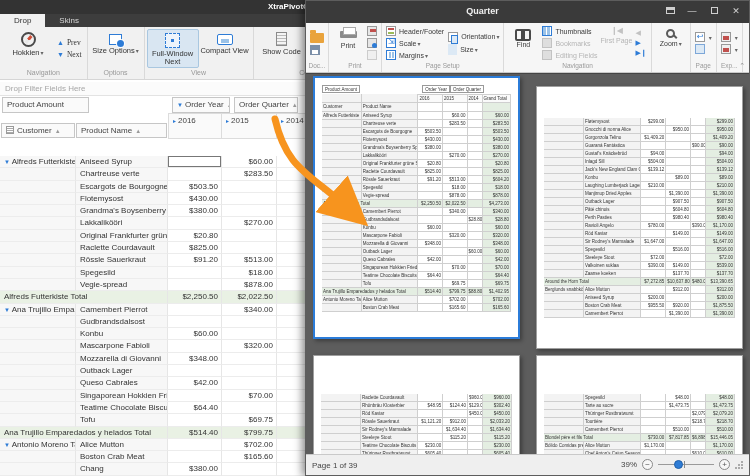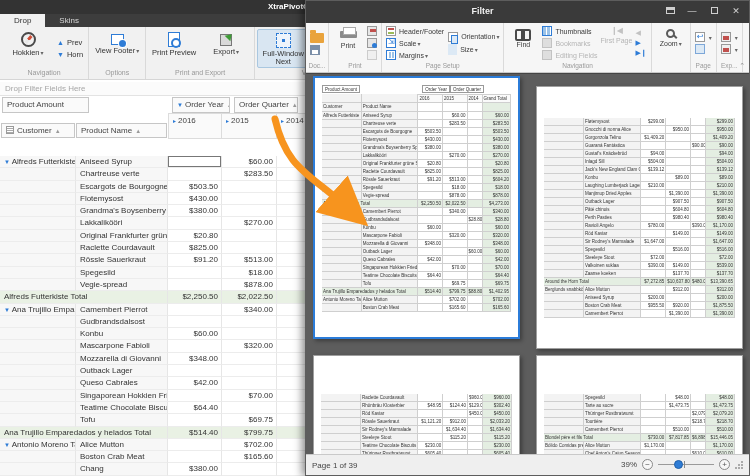--- a/index.html
+++ b/index.html
@@ -13,21 +13,21 @@
   #app-tabs { position:absolute; left:0; top:14px; width:750px; height:13px; background:#3d3d3d; display:flex; }
   .app-tab { padding:2px 14px 0 14px; font-size:8px; color:#d8d8d8; }
   .app-tab.active { background:#f1f1f1; color:#333; }
   #app-ribbon { position:absolute; left:0; top:27px; width:750px; height:53px; background:#f1f1f1; display:flex; border-bottom:1px solid #d6d6d6; }
   .rgroup { display:flex; flex-direction:column; border-right:1px solid #d9d9d9; padding:2px 2px 0 2px; }
   .rgroup-body { flex:1; display:flex; align-items:stretch; }
   .rgroup-label { height:11px; font-size:7px; color:#999; text-align:center; padding-top:1px; position:relative; }
   .rb-big { width:52px; display:flex; flex-direction:column; align-items:center; justify-content:flex-start; padding-top:3px; font-size:7.5px; color:#333; text-align:center; line-height:8px; }
   .rb-big .cap { margin-top:2px; }
   .rb-big.active { background:#d9e6f2; border:1px solid #a9c7e0; border-radius:2px; }
-  .rb-col { display:flex; flex-direction:column; justify-content:center; gap:3px; padding:0 3px; }
+  .rb-col { display:flex; flex-direction:column; justify-content:center; gap:3px; padding:0 3px;font-family:Liberation Serif, serif; }
   .rb-small { display:flex; align-items:center; gap:3px; font-size:7.5px; color:#333; white-space:nowrap; }
   .drop::after { content:"▾"; font-size:6px; color:#666; margin-left:1px; }
   .caret-b { color:#2e7cd6; font-size:7px; }
 
   
   .ic { display:inline-block; position:relative; }
   .ic-modules { width:15px; height:15px; border:2px solid #4a4a4a; border-radius:50%; }
   .ic-modules::after { content:""; position:absolute; left:4px; top:1px; width:3px; height:9px; background:linear-gradient(#d04f39 50%, #e8e8e8 50%); transform:rotate(40deg); }
   .ic-viewopts { width:13px; height:11px; border:1px solid #2e7cd6; background:#fff; margin-top:2px; }
   .ic-viewopts::after { content:""; position:absolute; right:-3px; bottom:-3px; width:7px; height:7px; border-radius:50%; background:#2e7cd6; box-shadow:0 0 0 1px #fff; }
@@ -168,47 +168,34 @@
           <span class="ic ic-modules"></span>
           <span class="cap drop">Hokkien</span>
         </div>
         <div class="rb-col">
           <div class="rb-small">
             <span class="caret-b">▲</span>
             <span>Prev</span>
           </div>
           <div class="rb-small">
             <span class="caret-b">▼</span>
-            <span>Horn</span>
+            <span>Next</span>
           </div>
         </div>
       </div>
       <div class="rgroup-label">Navigation</div>
     </div>
     <div class="rgroup">
       <div class="rgroup-body">
         <div class="rb-big">
           <span class="ic ic-viewopts"></span>
-          <span class="cap drop">View Footer</span>
+          <span class="cap drop">Size Options</span>
         </div>
       </div>
       <div class="rgroup-label">Options</div>
-    </div>
-    <div class="rgroup">
-      <div class="rgroup-body">
-        <div class="rb-big">
-          <span class="ic ic-printprev"></span>
-          <span class="cap">Print Preview</span>
-        </div>
-        <div class="rb-big">
-          <span class="ic ic-export"></span>
-          <span class="cap drop">Export</span>
-        </div>
-      </div>
-      <div class="rgroup-label">Print and Export</div>
     </div>
     <div class="rgroup">
       <div class="rgroup-body">
         <div class="rb-big active">
           <span class="ic ic-fullwin"></span>
           <span class="cap">Full-Window Next</span>
         </div>
         <div class="rb-big">
           <span class="ic ic-compact"></span>
           <span class="cap">Compact View</span>
@@ -439,21 +426,21 @@
           <div class="gc val"></div>
           <div class="gc val v15">$162.56</div>
           <div class="gc val v14"></div>
         </div>
       </div>
   </div>
 </div>
 
 <div id="preview">
   <div id="pv-titlebar">
-    <div id="pv-title">Filter</div>
+    <div id="pv-title">Quarter</div>
     <div id="pv-winbtns">
       <div class="winbtn"><span class="ribopt"></span></div>
       <div class="winbtn">—</div>
       <div class="winbtn"><span class="maxbox"></span></div>
       <div class="winbtn">✕</div>
     </div>
   </div>
 
   <div id="pv-ribbon">
     <div class="pgroup">

